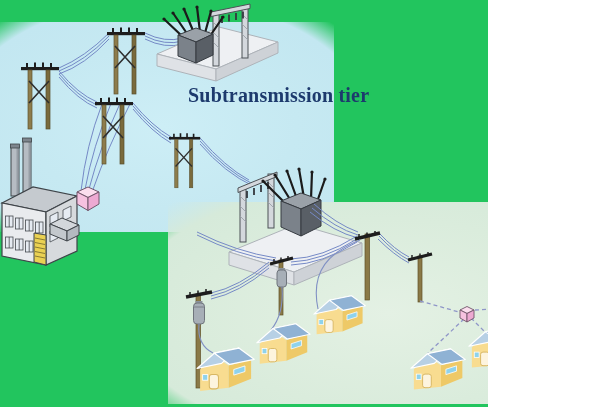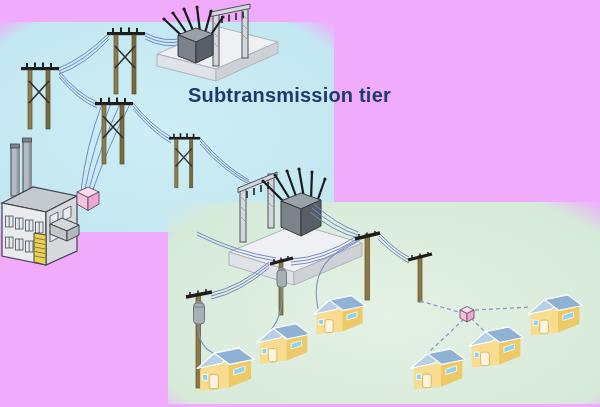--- a/index.html
+++ b/index.html
@@ -1,17 +1,17 @@
 <!DOCTYPE html>
 <html><head>
 <meta charset="utf-8">
 <style>
   html,body{margin:0;padding:0;background:#ffffff;}
-  #stage{position:relative;width:600px;height:407px;background:#f0abfc;overflow:hidden;
-         font-family:Liberation Sans, sans-serif;}
+  #stage{position:relative;width:488px;height:407px;background:#22c55e;overflow:hidden;
+         font-family:Liberation Serif, serif;}
   .region{position:absolute;pointer-events:none;}
   #region-subtransmission{left:-8px;top:22px;width:342px;height:210px;
      background:radial-gradient(ellipse at 50% 50%, #cdeef6 0%, #c6e9f2 55%, #c3e7f1 86%, rgba(195,231,241,0) 99%);}
   #region-distribution{left:168px;top:202px;width:440px;height:202px;
      background:radial-gradient(ellipse at 50% 55%, #e4f1e4 0%, #daecdc 60%, #d6eada 84%, rgba(214,234,218,0) 99%);}
   .tier-label{position:absolute;font-size:20px;font-weight:600;letter-spacing:0.2px;color:#1d3a6d;white-space:nowrap;}
   #label-sub{left:188px;top:84px;}
   #label-dist{left:433px;top:210px;}
   svg{position:absolute;left:0;top:0;}
 </style>

